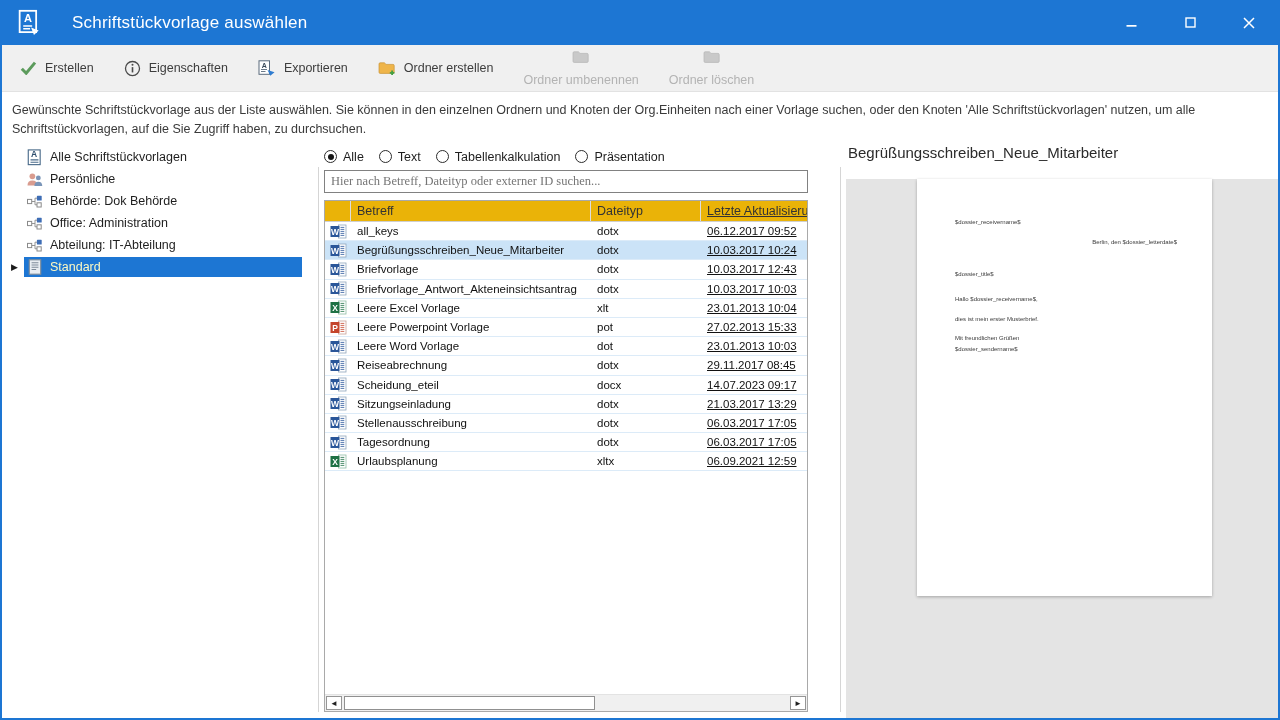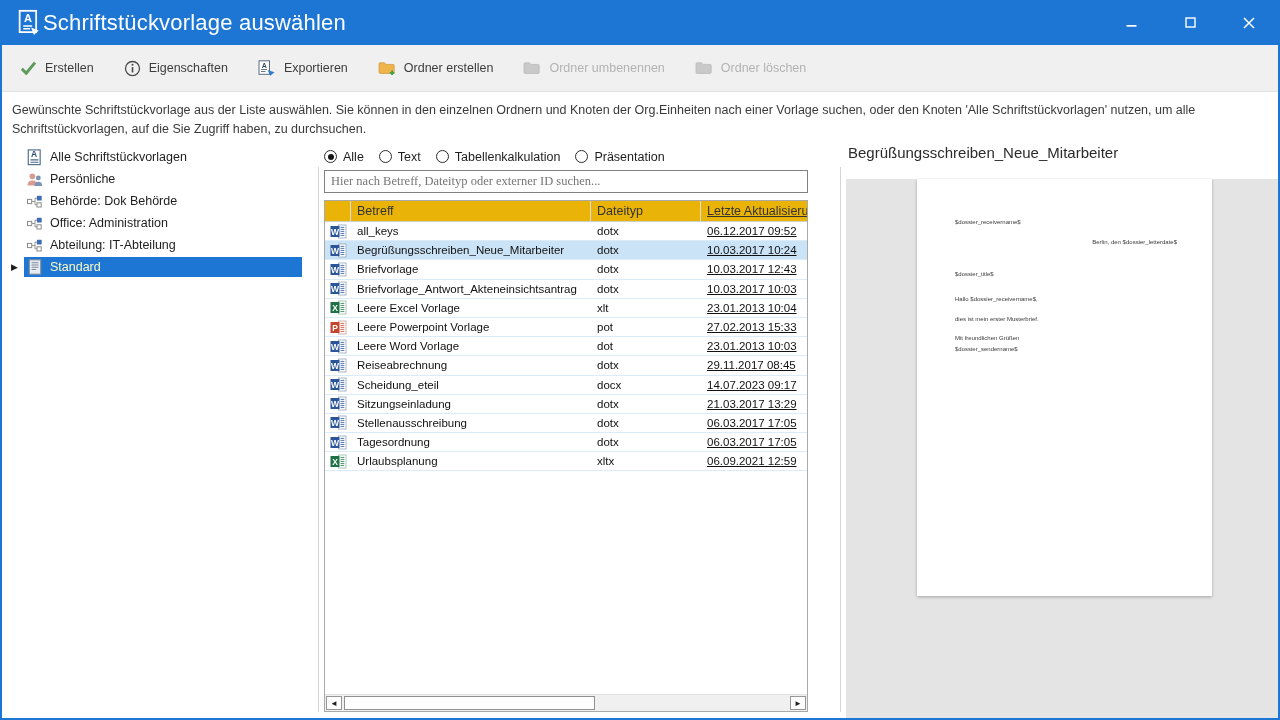--- a/index.html
+++ b/index.html
@@ -6,31 +6,31 @@
   html,body { width:1280px; height:720px; overflow:hidden; }
   body { font-family:"Liberation Sans", sans-serif; background:#fff; }
 
   .window { width:1280px; height:720px; display:flex; flex-direction:column;
             border:2px solid var(--accent); border-top:none; background:#fff; }
 
   
   .titlebar { height:45px; background:var(--accent); display:flex; align-items:center;
               padding-left:16px; flex:0 0 auto; }
   .title-icon { width:24px; height:28px; display:flex; align-items:center; }
-  .title-text { color:#fff; font-size:22px; margin-left:1px; flex:1;
+  .title-text { color:#fff; font-size:17px; margin-left:30px; flex:1;
                 font-weight:400; letter-spacing:.2px; }
   .win-controls { display:flex; align-items:center; gap:37px; margin-right:18px; }
   .win-btn { width:22px; height:22px; display:flex; align-items:center; justify-content:center; cursor:default; }
 
   
   .toolbar { height:47px; background:#f0f0f0; border-bottom:1px solid #e2e2e2;
              display:flex; align-items:center; padding-left:18px; flex:0 0 auto; }
   .tb-item { display:flex; align-items:center; gap:8px; font-size:12.5px; color:#3d3d3d;
              margin-right:30px; cursor:default; white-space:nowrap; }
-  .tb-item.disabled { color:#b3b3b3; }
+  .tb-item.disabled { color:#b3b3b3;flex-direction:column; }
   .tb-icon { display:flex; align-items:center; }
 
   
   .description { padding:9px 10px 0 10px; font-size:12.5px; color:#3a3a3a;
                  line-height:1.5; height:47px; flex:0 0 auto; }
 
   
   .content { flex:1; position:relative; background:#fff; }
 
   .v-divider { position:absolute; width:1px; background:#d5d5d5; top:28px; bottom:6px; }

